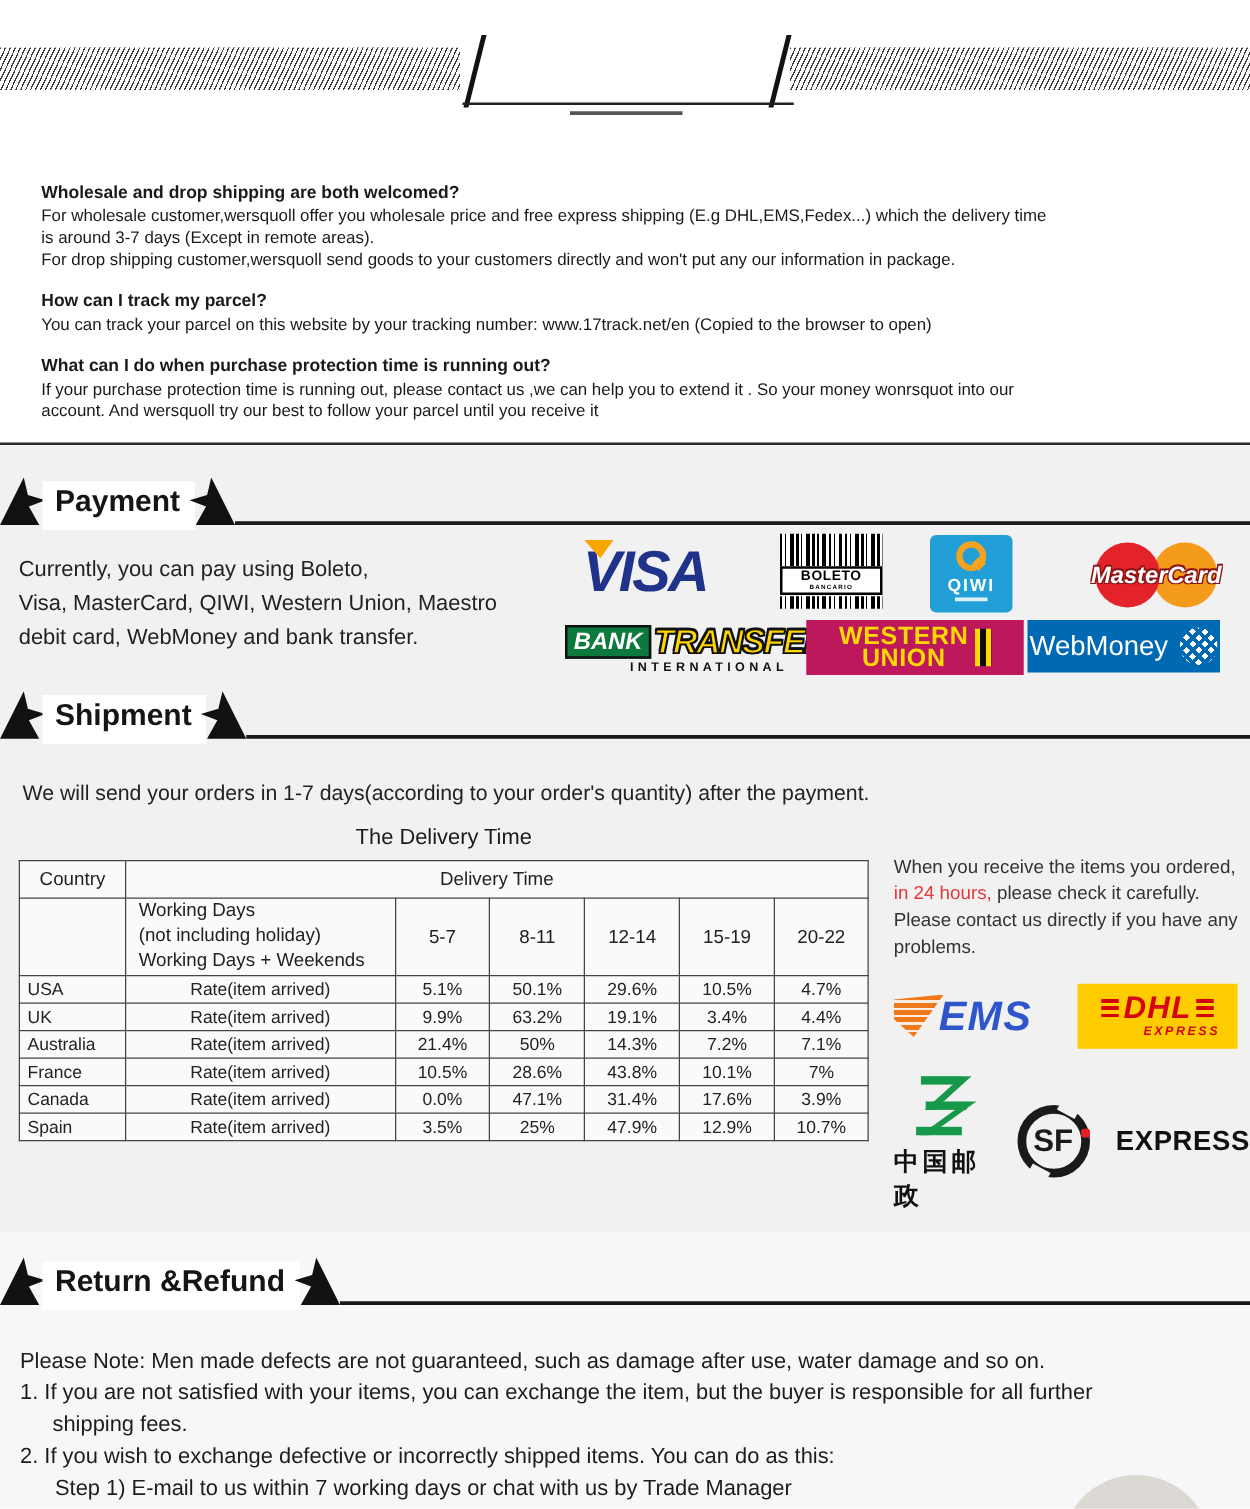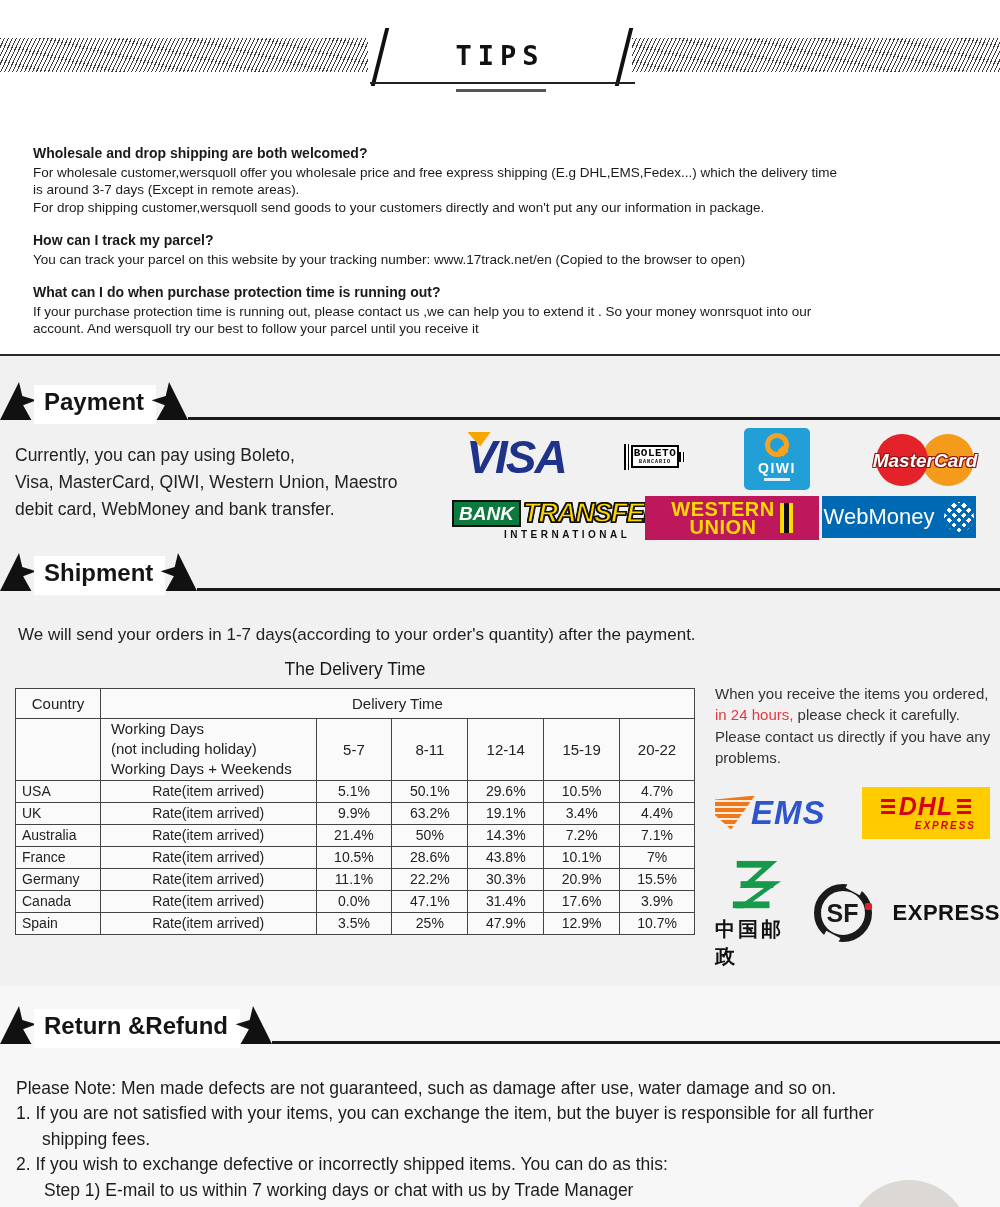--- a/index.html
+++ b/index.html
@@ -38,21 +38,21 @@
 
   .pay-content { position:relative; height:125px; }
   .pay-text { position:absolute; left:15px; top:18px; font-size:17.5px; line-height:27px; color:#222; }
 
   .logo { position:absolute; display:flex; align-items:center; justify-content:center; }
   
   .visa { left:455px; top:6px; width:122px; height:54px; }
   .visa-word { color:#20338a; font-style:italic; font-weight:900; font-size:46px; letter-spacing:-2px; position:relative; z-index:1; }
   .visa-wedge { position:absolute; left:12px; top:2px; width:24px; height:15px; background:#f7a600; clip-path:polygon(0 0,100% 0,55% 100%); z-index:2; }
   
-  .boleto { left:624px; top:0px; width:62px; height:66px; flex-direction:row;font-family:Liberation Mono, monospace; }
+  .boleto { left:624px; top:0px; width:82px; height:66px; flex-direction:column; }
   .bc-bar { width:100%; background:repeating-linear-gradient(90deg,#000 0 2px,#fff 2px 4px,#000 4px 5px,#fff 5px 8px,#000 8px 11px,#fff 11px 13px); }
   .bc-top { height:26px; }
   .bc-bot { height:10px; margin-top:1px; }
   .bc-mid { width:100%; background:#fff; border:2px solid #000; text-align:center; padding:0 1px; }
   .bc-name { font-size:11px; font-weight:bold; letter-spacing:0.5px; line-height:12px; color:#000; }
   .bc-sub { font-size:5px; font-weight:bold; letter-spacing:1px; color:#000; line-height:6px; padding-bottom:1px; }
   
   .qiwi { left:744px; top:4px; width:66px; height:62px; background:#239fd8; border-radius:5px; flex-direction:column; justify-content:flex-start; padding-top:5px; }
   .qiwi-q { width:24px; height:24px; border:5px solid #f5a31f; border-radius:50%; position:relative; }
   .qiwi-q::after { content:""; position:absolute; right:-3px; bottom:-3px; width:8px; height:8px; background:#f5a31f; transform:rotate(45deg); }
@@ -138,21 +138,20 @@
 </head>
 <body>
 
 <div class="page">
 
   <div class="tips-header">
     <div class="hatch hatch-left"></div>
     <div class="hatch hatch-right"></div>
     <span class="slash slash-l"></span>
     <span class="slash slash-r"></span>
-    <div class="tips-title">TIPS</div>
     <div class="tips-underline"></div>
     <div class="tips-underline2"></div>
   </div>
 
   <div class="faq">
     <div class="faq-item">
       <div class="faq-q">Wholesale and drop shipping are both welcomed?</div>
       <div class="faq-a ml">For wholesale customer,wersquoll offer you wholesale price and free express shipping (E.g DHL,EMS,Fedex...) which the delivery time
 is around 3-7 days (Except in remote areas).
 For drop shipping customer,wersquoll send goods to your customers directly and won't put any our information in package.</div>
@@ -304,29 +303,20 @@
             <td class="pct">7.1%</td>
           </tr>
           <tr>
             <td class="country">France</td>
             <td class="rate-label">Rate(item arrived)</td>
             <td class="pct">10.5%</td>
             <td class="pct">28.6%</td>
             <td class="pct">43.8%</td>
             <td class="pct">10.1%</td>
             <td class="pct">7%</td>
-          </tr>
-          <tr>
-            <td class="country">Germany</td>
-            <td class="rate-label">Rate(item arrived)</td>
-            <td class="pct">11.1%</td>
-            <td class="pct">22.2%</td>
-            <td class="pct">30.3%</td>
-            <td class="pct">20.9%</td>
-            <td class="pct">15.5%</td>
           </tr>
           <tr>
             <td class="country">Canada</td>
             <td class="rate-label">Rate(item arrived)</td>
             <td class="pct">0.0%</td>
             <td class="pct">47.1%</td>
             <td class="pct">31.4%</td>
             <td class="pct">17.6%</td>
             <td class="pct">3.9%</td>
           </tr>

